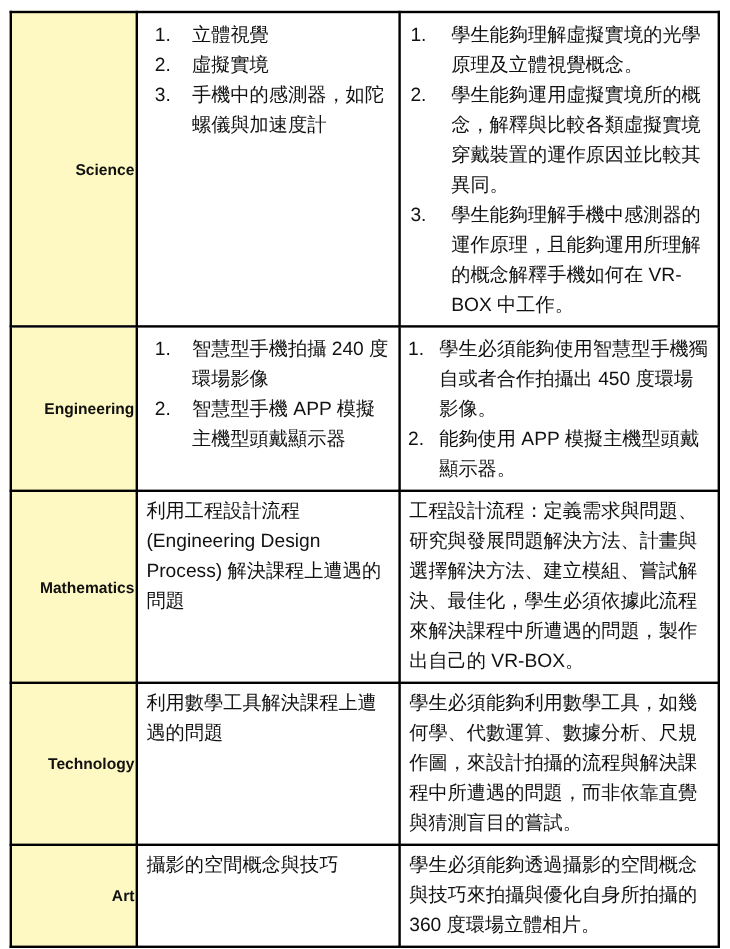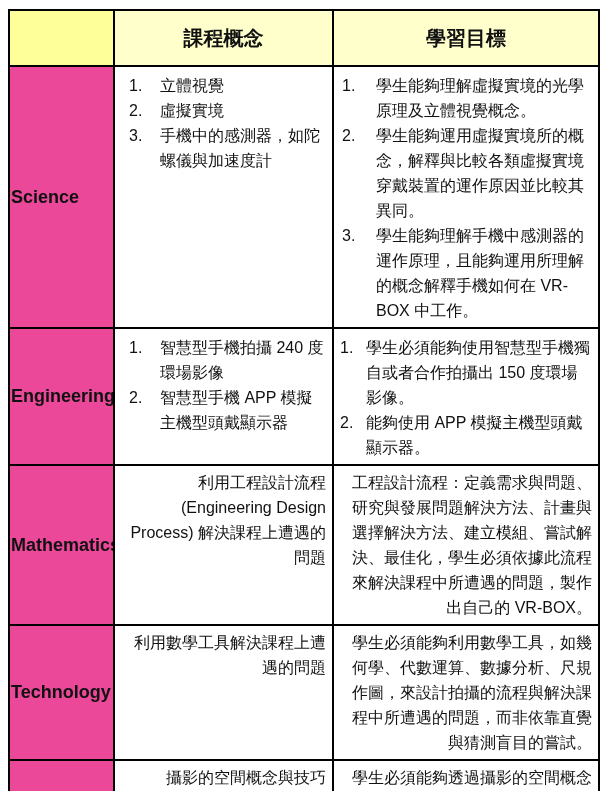--- a/index.html
+++ b/index.html
@@ -23,32 +23,32 @@
   .header-cell{
     background:#FFFFCC;
     text-align:center;
     vertical-align:middle !important;
     font-weight:bold;
     font-size:20px;
   }
   .corner{background:#FFFF99;}
   
   .label-cell{
-    background:#ec4899;
-    text-align:left;
+    background:#fef9c3;
+    text-align:right;
     vertical-align:middle !important;
     font-weight:bold;
-    font-size:18px;
+    font-size:13px;
   }
   
   .content{
     font-size:16px;
     line-height:25px;
   }
-  .para{padding:4px 6px 4px 7px;text-align:right;}
+  .para{padding:4px 6px 4px 7px;}
   
   .list-cell{padding-top:6px;padding-bottom:4px;}
   .num-item{display:flex;align-items:flex-start;}
   .num-item .num{flex:0 0 auto;}
   .num-item .txt{flex:1 1 auto;}
   
   .cl{padding-left:14px;padding-right:4px;}
   .cl .num{width:31px;}
   
   .ol-wide{padding-left:8px;padding-right:8px;}
@@ -62,25 +62,20 @@
 
 <div class="page">
   <table class="steam">
     <colgroup>
       <col style="width:105px">
       <col style="width:219px">
       <col style="width:266px">
     </colgroup>
 
     <tbody>
-        <tr style="height:56px">
-      <td class="corner"></td>
-      <td class="header-cell">課程概念</td>
-      <td class="header-cell">學習目標</td>
-    </tr>
 
     <tr style="height:250px">
       <td class="label-cell">Science</td>
       <td class="content list-cell cl">
         <div class="num-item">
           <span class="num">1.</span>
           <span class="txt">立體視覺</span>
         </div>
         <div class="num-item">
           <span class="num">2.</span>
@@ -115,21 +110,21 @@
           <span class="txt">智慧型手機拍攝 240 度環場影像</span>
         </div>
         <div class="num-item">
           <span class="num">2.</span>
           <span class="txt">智慧型手機 APP 模擬主機型頭戴顯示器</span>
         </div>
       </td>
       <td class="content list-cell ol-narrow">
         <div class="num-item">
           <span class="num">1.</span>
-          <span class="txt">學生必須能夠使用智慧型手機獨自或者合作拍攝出 150 度環場影像。</span>
+          <span class="txt">學生必須能夠使用智慧型手機獨自或者合作拍攝出 450 度環場影像。</span>
         </div>
         <div class="num-item">
           <span class="num">2.</span>
           <span class="txt">能夠使用 APP 模擬主機型頭戴顯示器。</span>
         </div>
       </td>
     </tr>
 
     <tr style="height:152px">
       <td class="label-cell">Mathematics</td>

